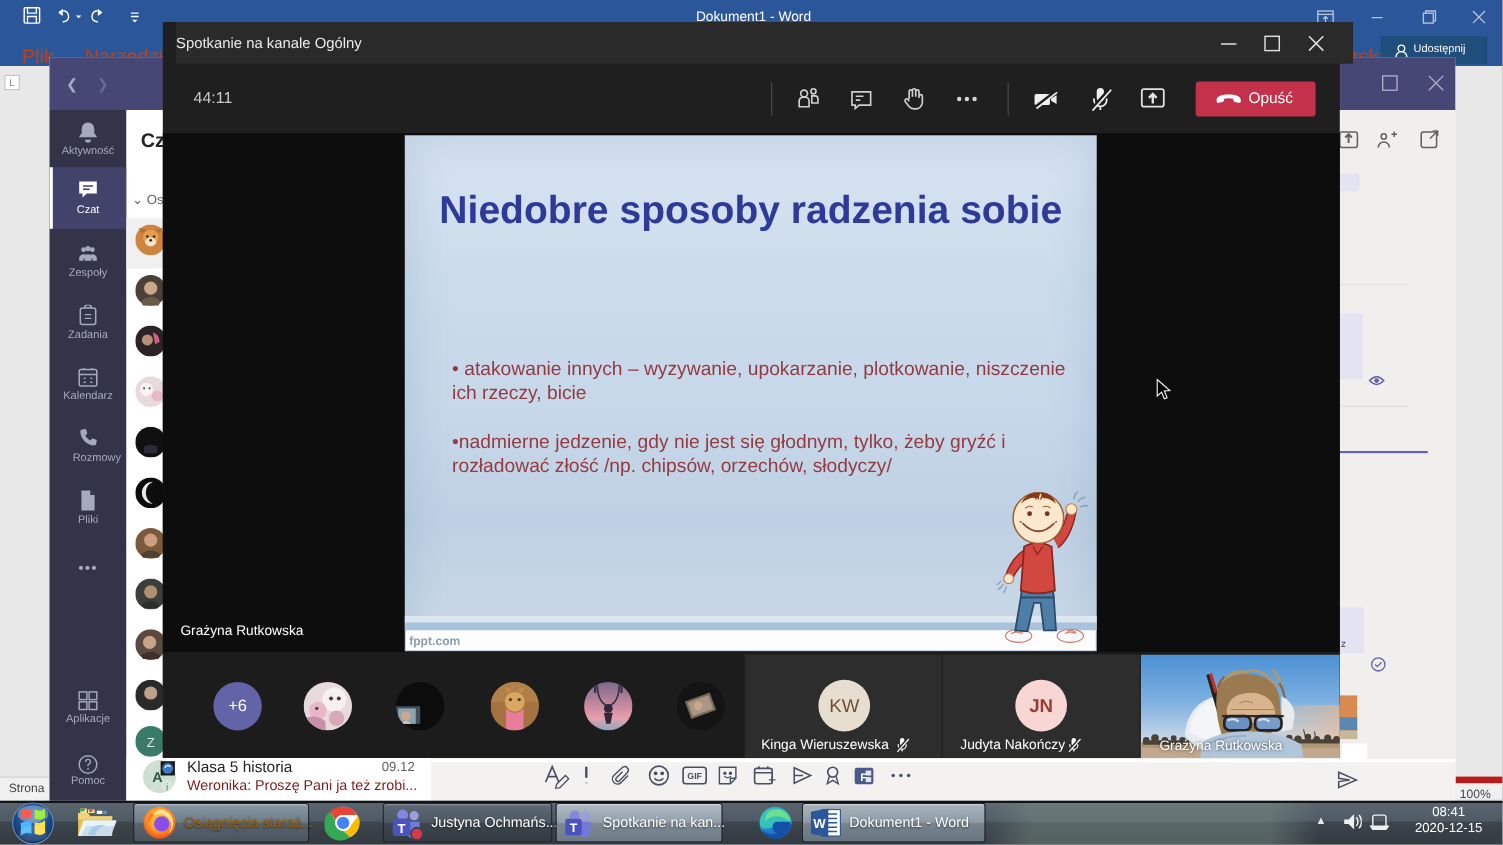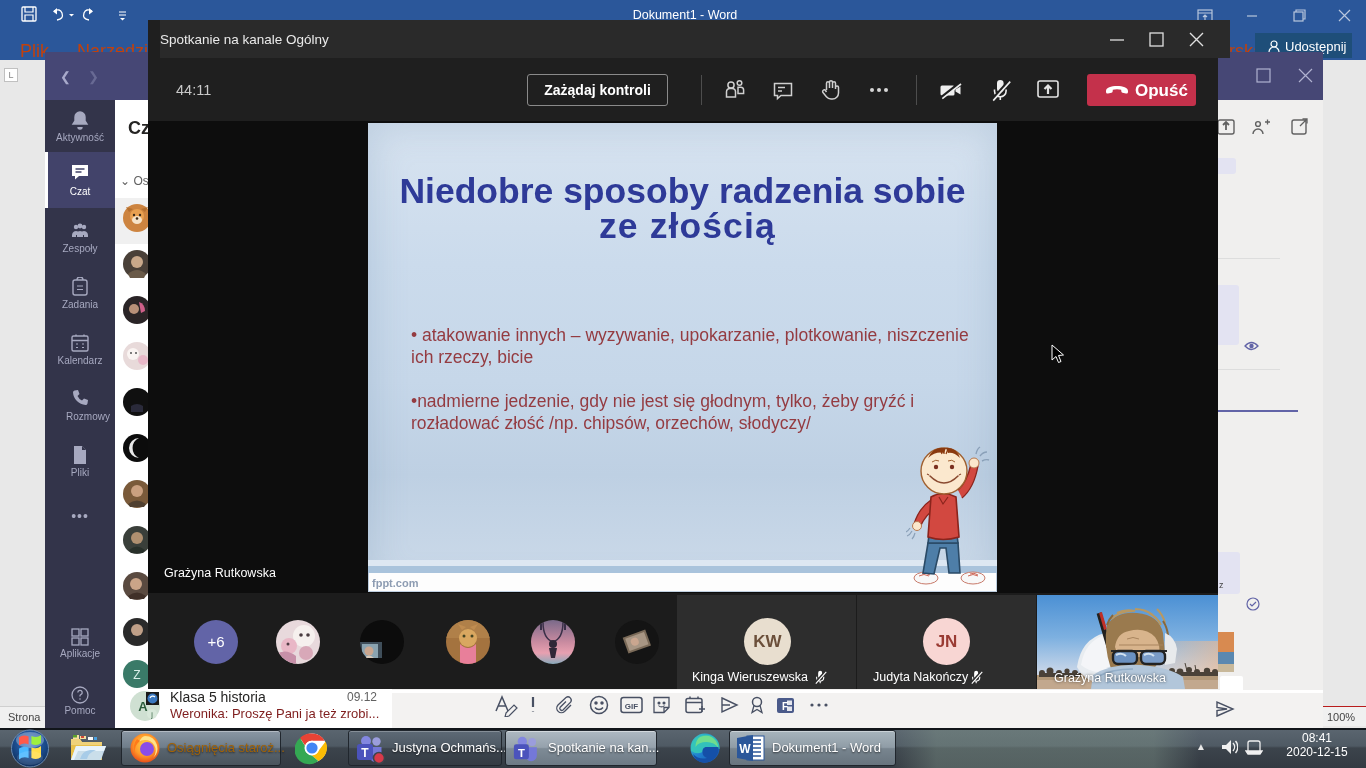--- a/index.html
+++ b/index.html
@@ -6,21 +6,21 @@
 #screen{position:relative;width:1366px;height:768px;background:#e9e8e7}
 .abs{position:absolute}
 
 #word-title{left:0;top:0;width:1366px;height:60px;background:#2b579a}
 #word-doc-title{left:560px;top:8px;width:250px;text-align:center;color:#fff;font-size:12.5px}
 .wtab{color:#c2410c;font-size:18px;top:41px}
 #udost{left:1255px;top:33px;width:97px;height:25px;background:#1e4e79;color:#fff;font-size:12.5px;line-height:25px}
 #word-left{left:0;top:60px;width:45px;height:646px;background:#e8e8e8}
 #word-right{left:1323px;top:60px;width:43px;height:646px;background:#e8e8e8}
 #word-status-l{left:0;top:706px;width:45px;height:22px;background:#f0f0f0;border-top:1px solid #cfcfcf;color:#444;font-size:11px;line-height:21px;padding-left:8px}
-#word-status-r{left:1323px;top:706px;width:43px;height:20px;background:#f0f0f0;border-top:1px solid #b91c1c;color:#444;font-size:11px;line-height:21px;padding-left:4px}
+#word-status-r{left:1323px;top:706px;width:43px;height:20px;background:#f0f0f0;border-top:6px solid #b91c1c;color:#444;font-size:11px;line-height:21px;padding-left:4px}
 
 #teams-win{left:45px;top:52px;width:1278px;height:676px;background:#f0efee}
 #teams-header{left:45px;top:52px;width:1278px;height:48px;background:#464775}
 #teams-rail{left:45px;top:100px;width:70px;height:628px;background:#33344a}
 .railitem{width:70px;text-align:center;color:#a7a9c0;font-size:10px}
 .railsel{background:#42436a;color:#fff}
 #teams-chatlist{left:115px;top:100px;width:277px;height:628px;background:#fff}
 #teams-main{left:392px;top:100px;width:931px;height:628px;background:#f0efee}
 
 #compose{left:392px;top:690px;width:931px;height:38px;background:#f3f2f1}
@@ -64,21 +64,21 @@
     <path d="M144 3 l11 11 M155 3 l-11 11"></path>
   </svg>
   <div class="abs wtab" style="left:20px">Plik</div>
   <div class="abs wtab" style="left:77px">Narzędzia głó</div>
   <div class="abs wtab" style="left:1219px">orska</div>
   <div class="abs" id="udost"></div>
   <svg class="abs" style="left:1266px;top:38px" width="16" height="16" viewBox="0 0 16 16" fill="none" stroke="#fff" stroke-width="1.2">
       <circle cx="8" cy="6" r="3"></circle>
       <path d="M3 14 a5 5 0 0 1 10 0"></path>
     </svg>
-  <div class="abs" style="left:1285px;top:39px;color:#fff;font-size:13px">Udostępnij</div>
+  <div class="abs" style="left:1285px;top:39px;color:#fff;font-size:10px">Udostępnij</div>
   <div class="abs" id="word-left"></div>
   <div class="abs" style="left:4px;top:68px;width:14px;height:14px;background:#fff;border:1px solid #c0c0c0;color:#888;font-size:9px;text-align:center;line-height:13px">L</div>
   <div class="abs" id="word-right"></div>
   <div class="abs" id="word-status-l">Strona</div>
   <div class="abs" id="word-status-r">100%</div>
 
   <div class="abs" id="teams-win"></div>
   <div class="abs" id="teams-header"></div>
   <div class="abs" style="left:60px;top:69px;color:#a8aacb;font-size:13px">❮</div>
   <div class="abs" style="left:88px;top:69px;color:#686a94;font-size:13px">❯</div>
@@ -293,21 +293,20 @@
   <div class="abs" id="meet"></div>
   <div class="abs" id="meet-title">Spotkanie na kanale Ogólny</div>
 
   <svg class="abs" style="left:1108px;top:31px" width="100" height="18" viewBox="0 0 100 18">
     <line x1="2" y1="9" x2="16" y2="9" stroke="#e0e0e0" stroke-width="1.3"></line>
     <rect x="42" y="2" width="13" height="13" fill="none" stroke="#e0e0e0" stroke-width="1.3"></rect>
     <path d="M82 2 L95 15 M95 2 L82 15" stroke="#e0e0e0" stroke-width="1.4"></path>
   </svg>
 
   <div class="abs" style="left:176px;top:82px;color:#c9c9c9;font-size:14.5px">44:11</div>
-  <div class="abs" style="left:527px;top:74px;width:141px;height:32px;border:1px solid #8a8a8a;border-radius:3px;color:#fff;font-size:14px;font-weight:bold;text-align:center;line-height:30px">Zażądaj kontroli</div>
   <div class="abs" style="left:701px;top:75px;width:1px;height:30px;background:#4d4d4d"></div>
   <div class="abs" style="left:916px;top:75px;width:1px;height:30px;background:#4d4d4d"></div>
   <svg class="abs" style="left:723px;top:78px" width="24" height="24" viewBox="0 0 24 24" fill="none" stroke="#cfcfcf" stroke-width="1.5">
     <circle cx="8" cy="7" r="3.1"></circle>
       <path d="M3.5 19 v-5.2 a3.4 3.4 0 0 1 3.4-3.4 h2.2 a3.4 3.4 0 0 1 3.4 3.4 V19 z"></path>
     <circle cx="16.5" cy="5" r="2.3"></circle>
       <path d="M15 9.2 h2.8 a2.8 2.8 0 0 1 2.8 2.8 v3.6 h-5.6 z"></path>
   </svg>
   <svg class="abs" style="left:771px;top:78px" width="24" height="24" viewBox="0 0 24 24" fill="none" stroke="#cfcfcf" stroke-width="1.5">
     <path d="M3.5 5.5 h17 v12 h-10.5 l-3.5 3 v-3 h-3 z"></path>
@@ -336,25 +335,24 @@
     <line x1="5.2" y1="23.6" x2="22.2" y2="4.6" stroke="#efefef" stroke-width="1.6"></line>
   </svg>
   <svg class="abs" style="left:1036px;top:79px" width="24" height="22" viewBox="0 0 24 22" fill="none" stroke="#e3e3e3" stroke-width="1.6">
     <rect x="2" y="2" width="20" height="16" rx="2"></rect>
     <path d="M12 15 V7 M8.5 10 L12 6.5 L15.5 10" stroke-width="2.2"></path>
   </svg>
   <div class="abs" style="left:1087px;top:74px;width:109px;height:32px;background:#c4314b;border-radius:3px"></div>
   <svg class="abs" style="left:1104px;top:83px" width="26" height="14" viewBox="0 0 26 14" fill="#fff">
     <path d="M2 8 C2 4.5 7 3 13 3 C19 3 24 4.5 24 8 L24 9 A1.6 1.6 0 0 1 22 10.5 L18.5 9.7 A1.6 1.6 0 0 1 17.3 8.2 L17.2 6.8 C14.5 6.1 11.5 6.1 8.8 6.8 L8.7 8.2 A1.6 1.6 0 0 1 7.5 9.7 L4 10.5 A1.6 1.6 0 0 1 2 9 z"></path>
   </svg>
-  <div class="abs" style="left:1135px;top:81px;color:#fff;font-size:17px;font-weight:bold">Opuść</div>
+  <div class="abs" style="left:1135px;top:81px;color:#fff;font-size:14px;font-weight:normal">Opuść</div>
   <div class="abs" id="meet-stage"></div>
   <div class="abs" id="slide"></div>
   <div class="abs" id="slide-title">Niedobre sposoby radzenia sobie</div>
-  <div class="abs" style="left:599px;top:206px;color:#2e3a98;font-weight:bold;font-size:35.5px;letter-spacing:1.1px">ze złością</div>
   <div class="abs sbody" style="left:411px;top:325px">• atakowanie innych – wyzywanie, upokarzanie, plotkowanie, niszczenie<br>ich rzeczy, bicie</div>
   <div class="abs sbody" style="left:411px;top:391px">•nadmierne jedzenie, gdy nie jest się głodnym, tylko, żeby gryźć i<br>rozładować złość /np. chipsów, orzechów, słodyczy/</div>
   <div class="abs" style="left:368px;top:560px;width:629px;height:6px;background:#dde7f2"></div>
   <div class="abs" style="left:368px;top:566px;width:629px;height:7px;background:#a9c3dc"></div>
   <div class="abs" id="strip"></div>
   <div class="abs" style="left:951px;top:552px;color:#3a4a6a;font-size:13px">7</div>
 
   <svg class="abs" style="left:906px;top:440px" width="86" height="150" viewBox="0 0 86 150">
     <ellipse cx="20" cy="138" rx="12" ry="6" fill="#f8f8f8" stroke="#c87a6a" stroke-width="1"></ellipse>
     <path d="M13 136 q5 -3 10 0 M16 134 q4 -2 8 1" stroke="#d06a5a" stroke-width="1" fill="none"></path>
@@ -463,21 +461,21 @@
         <g transform="rotate(-20 22 22)">
           <rect x="10" y="13" width="24" height="17" fill="#7a6a58"></rect>
           <rect x="12" y="15" width="20" height="13" fill="#a89684"></rect>
           <circle cx="20" cy="21" r="4" fill="#caa68f"></circle>
         </g>
       </g>
     </svg>
 
   <div class="abs" style="left:677px;top:595px;width:179px;height:94px;background:#2d2d2d"></div>
   <div class="abs" style="left:857px;top:595px;width:179px;height:94px;background:#2d2d2d"></div>
-  <div class="abs" style="left:744px;top:618px;width:47px;height:47px;border-radius:50%;background:#e8decf;color:#6b4f3a;font-size:17px;font-weight:bold;text-align:center;line-height:47px">KW</div>
+  <div class="abs" style="left:744px;top:618px;width:47px;height:47px;border-radius:50%;background:#e8decf;color:#6b4f3a;font-size:17px;font-weight:normal;text-align:center;line-height:47px">KW</div>
   <div class="abs" style="left:923px;top:618px;width:47px;height:47px;border-radius:50%;background:#f8d6d3;color:#9a3b33;font-size:17px;font-weight:bold;text-align:center;line-height:47px">JN</div>
   <div class="abs" style="left:692px;top:670px;color:#fff;font-size:12.5px">Kinga Wieruszewska</div>
   <div class="abs" style="left:873px;top:670px;color:#fff;font-size:12.5px">Judyta Nakończy</div>
   <svg class="abs" style="left:812px;top:669px" width="16" height="16" viewBox="0 0 24 26">
       <rect x="9" y="3" width="6.6" height="12" rx="3.3" fill="#fff"></rect>
       <path d="M6.5 12.5 v1.5 a5.8 5.8 0 0 0 11.6 0 v-1.5" fill="none" stroke="#fff" stroke-width="1.8"></path>
       <line x1="12.3" y1="20" x2="12.3" y2="23" stroke="#fff" stroke-width="1.8"></line>
       <line x1="4" y1="22.5" x2="21" y2="3.5" stroke="#2d2d2d" stroke-width="3"></line>
       <line x1="5.2" y1="23.6" x2="22.2" y2="4.6" stroke="#fff" stroke-width="1.8"></line>
     </svg>

